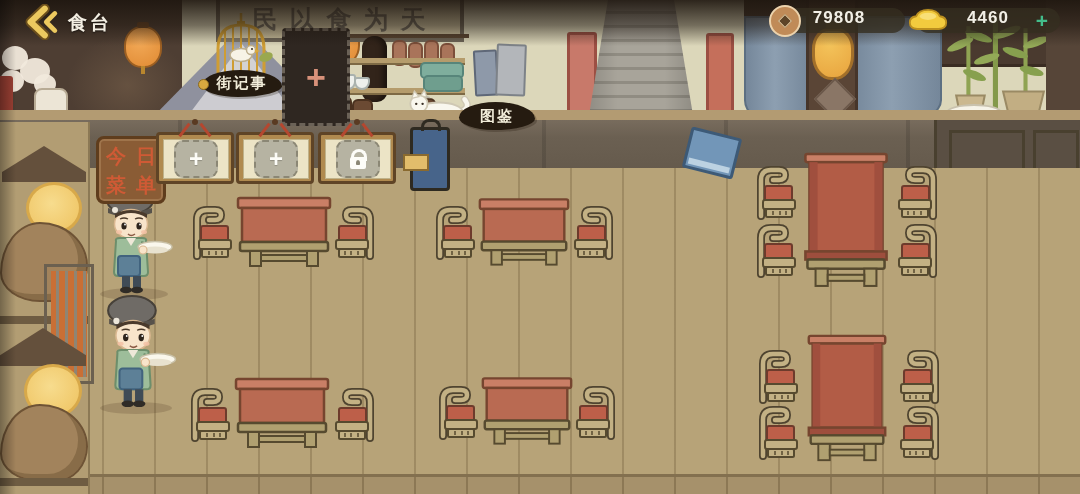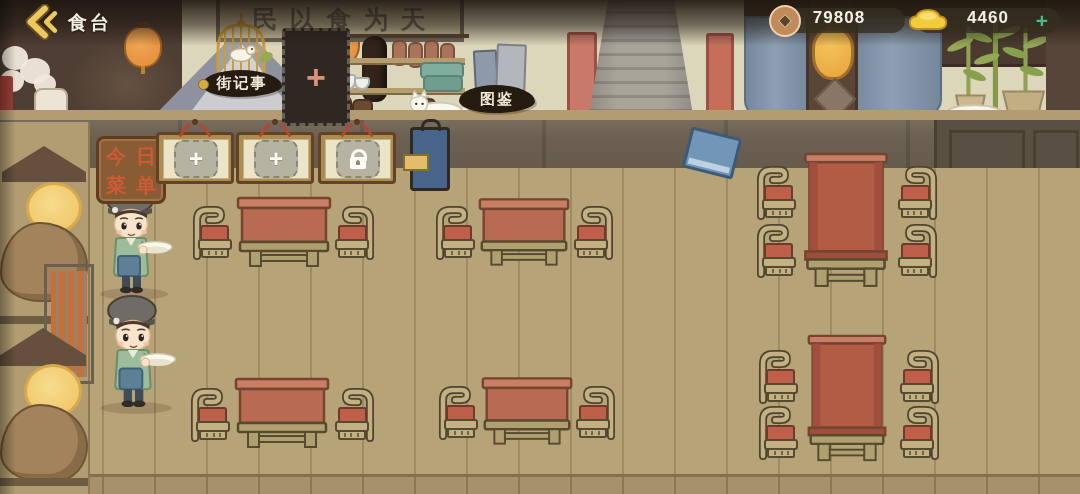--- a/index.html
+++ b/index.html
@@ -393,21 +393,21 @@
       <use href="#waiter"></use>
     </svg>
 
   <div class="abs ink-pill" style="left:202px;top:70px;width:80px;height:27px">
     <i class="bell"></i>
     <span>街记事</span>
   </div>
   <div class="abs board">
     <span>+</span>
   </div>
-  <div class="abs ink-pill" style="left:459px;top:85px;width:76px;height:28px">
+  <div class="abs ink-pill" style="left:459px;top:102px;width:76px;height:28px">
     <span>图鉴</span>
   </div>
 
   <div class="abs menu-sign">
     <span>今</span>
     <span>日</span>
     <span>菜</span>
     <span>单</span>
   </div>
 

